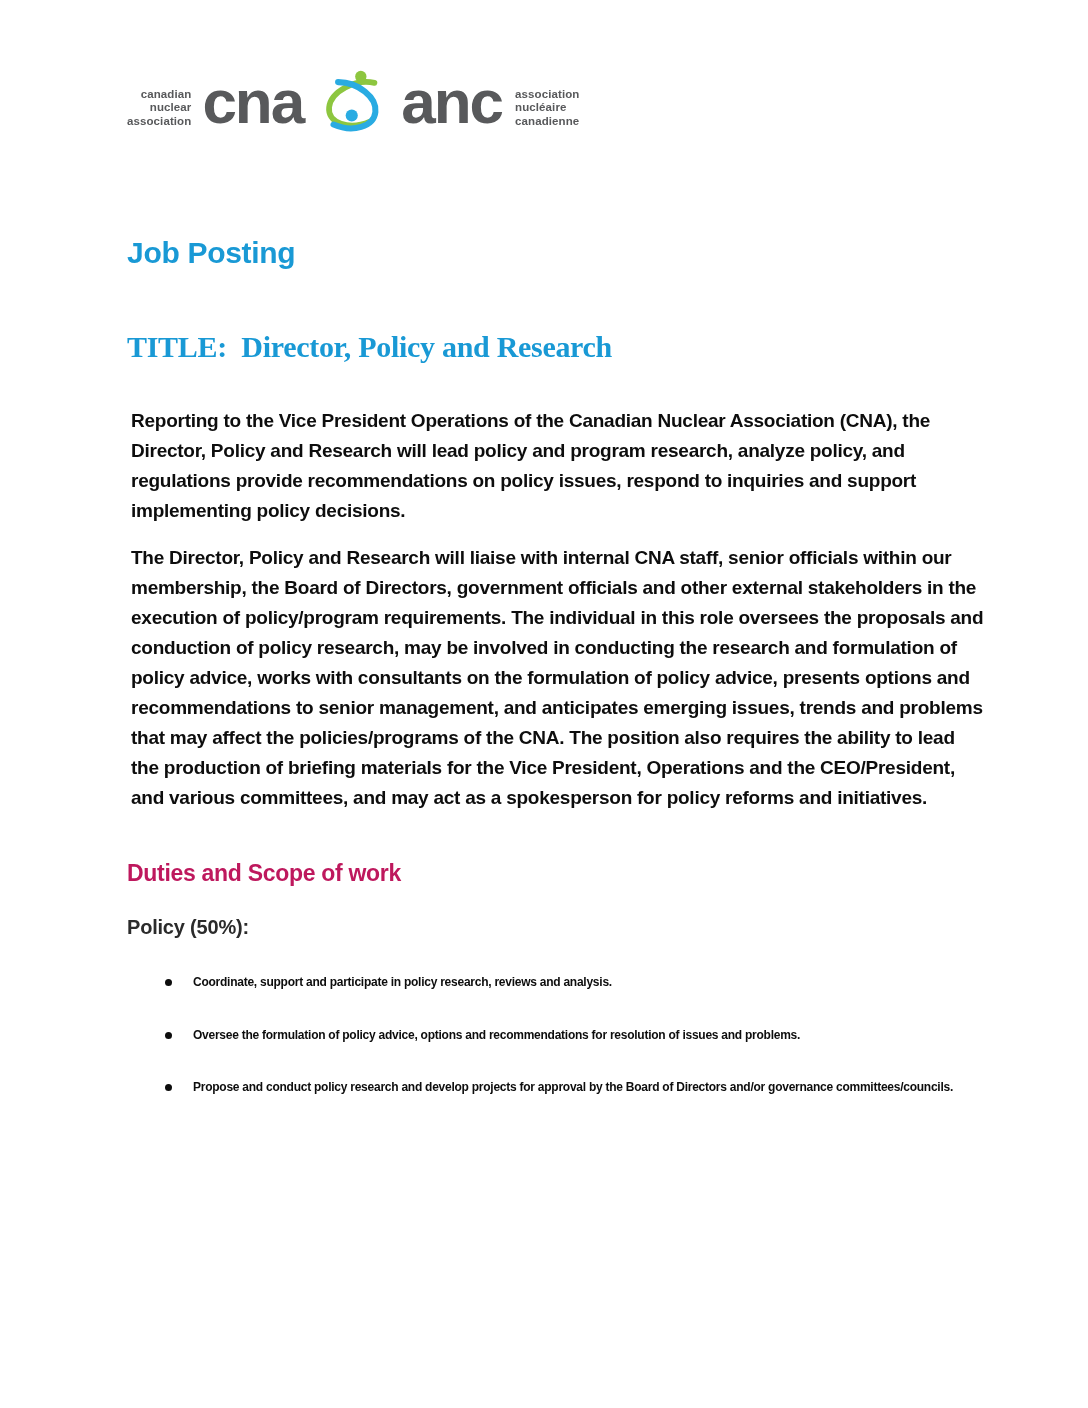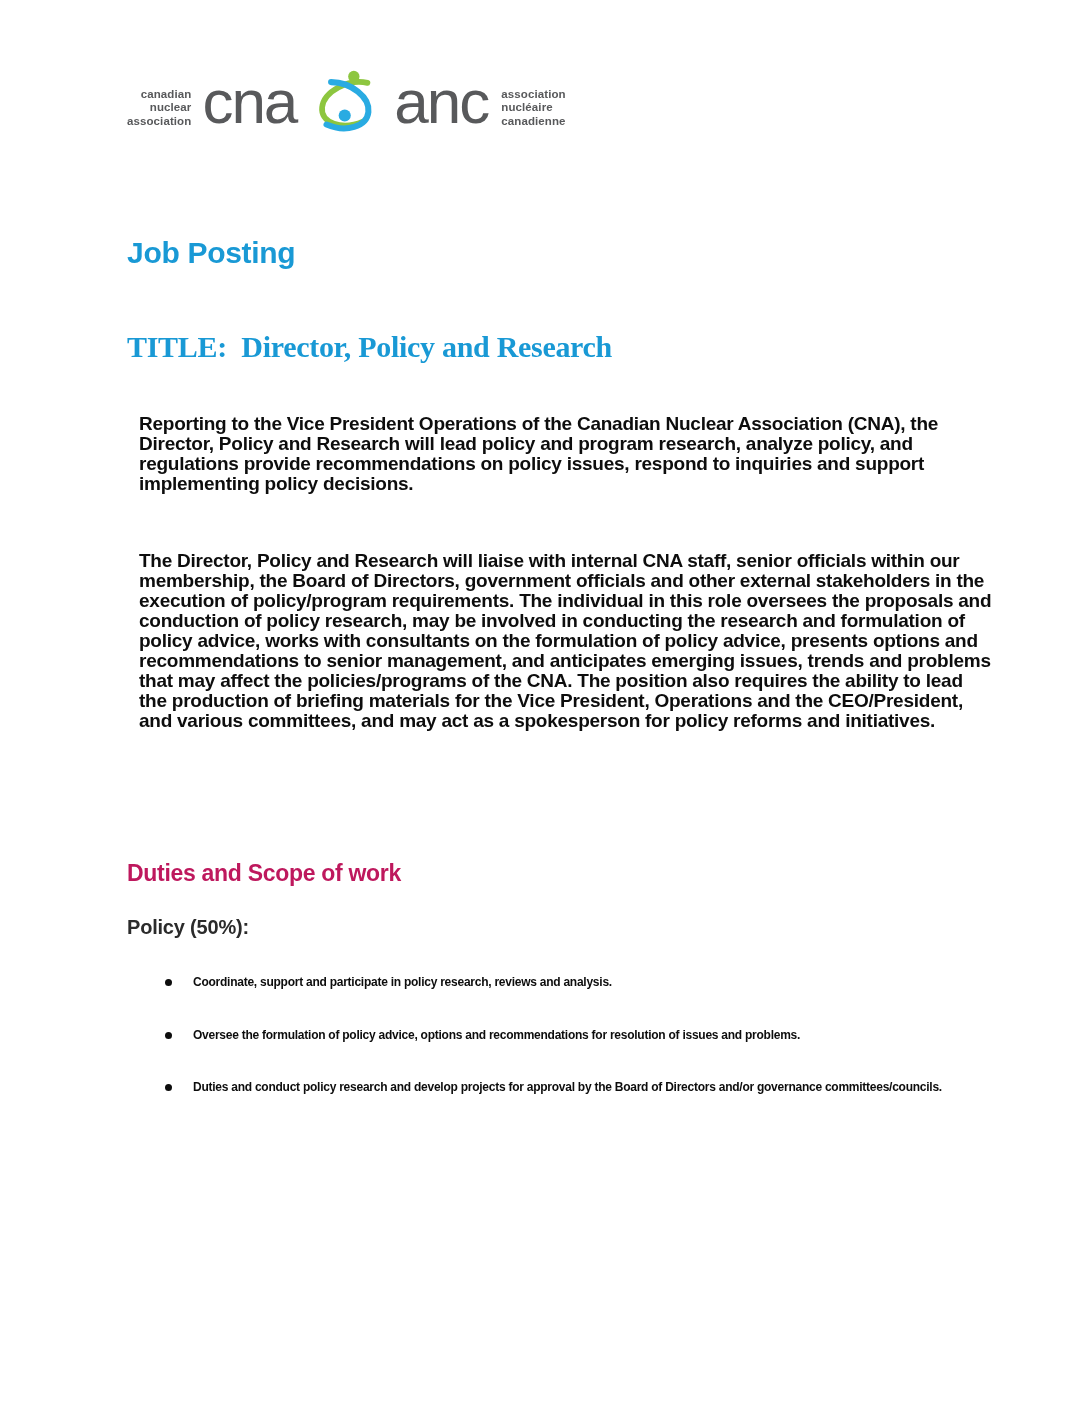--- a/index.html
+++ b/index.html
@@ -34,21 +34,21 @@
     font-size: 11.5px;
     font-weight: bold;
     line-height: 13.5px;
     color: #58595b;
     letter-spacing: 0.1px;
   }
   .logo-small.left { text-align: right; margin-right: 11px; }
   .logo-small.right { text-align: left; margin-left: 13px; }
   .logo-word {
     font-size: 62px;
-    font-weight: normal;
+    font-weight: bold;
     color: #58595b;
     letter-spacing: -2px;
     line-height: 52px;
     position: relative;
     top: -6px;
   }
   .logo-icon {
     width: 86px;
     height: 72px;
     margin: 0 4px 0 8px;
@@ -71,23 +71,23 @@
     white-space: pre-wrap;
     margin: 0;
   }
   #job-posting  { position: absolute; top: 236px; }
   #title-line   { position: absolute; top: 330px; font-family: Liberation Serif, serif; }
 
   .body-text {
     color: #0d0d0d;
     font-weight: bold;
     font-size: 19px;
-    line-height: 20px;
+    line-height: 30px;
     letter-spacing: -0.25px;
-    margin: 12px;
+    margin: 4px;
   }
   #para-1 { position: absolute; top: 402px; width: 856px; }
   #para-2 { position: absolute; top: 539px; width: 856px; }
 
   #duties-heading {
     position: absolute;
     top: 860px;
     color: #be185d;
     font-weight: bold;
     font-size: 23px;
@@ -174,17 +174,17 @@
 
     <p id="para-2" class="body-text">The Director, Policy and Research will liaise with internal CNA staff, senior officials within our membership, the Board of Directors, government officials and other external stakeholders in the execution of policy/program requirements. The individual in this role oversees the proposals and conduction of policy research, may be involved in conducting the research and formulation of policy advice, works with consultants on the formulation of policy advice, presents options and recommendations to senior management, and anticipates emerging issues, trends and problems that may affect the policies/programs of the CNA. The position also requires the ability to lead the production of briefing materials for the Vice President, Operations and the CEO/President, and various committees, and may act as a spokesperson for policy reforms and initiatives.</p>
 
     <h3 id="duties-heading">Duties and Scope of work</h3>
 
     <p id="policy-label">Policy (50%):</p>
 
     <ul class="bullets">
       <li>Coordinate, support and participate in policy research, reviews and analysis.</li>
       <li>Oversee the formulation of policy advice, options and recommendations for resolution of issues and problems.</li>
-      <li>Duties and conduct policy research and develop projects for approval by the Board of Directors and/or governance committees/councils.</li>
+      <li>Propose and conduct policy research and develop projects for approval by the Board of Directors and/or governance committees/councils.</li>
     </ul>
 
   </div>
 </div>
 
 </body></html>

